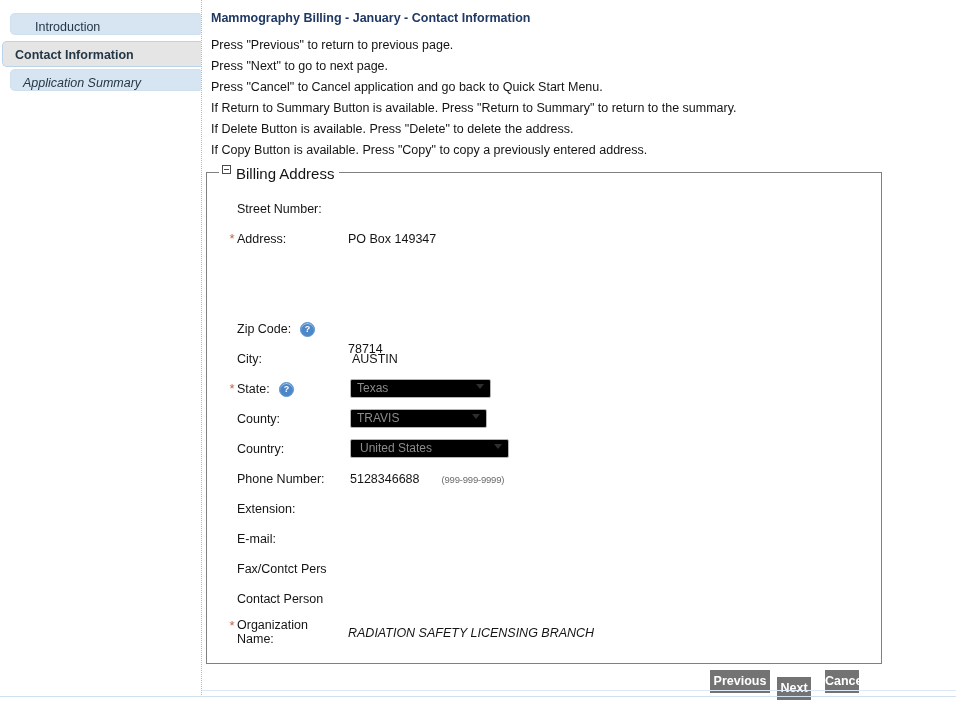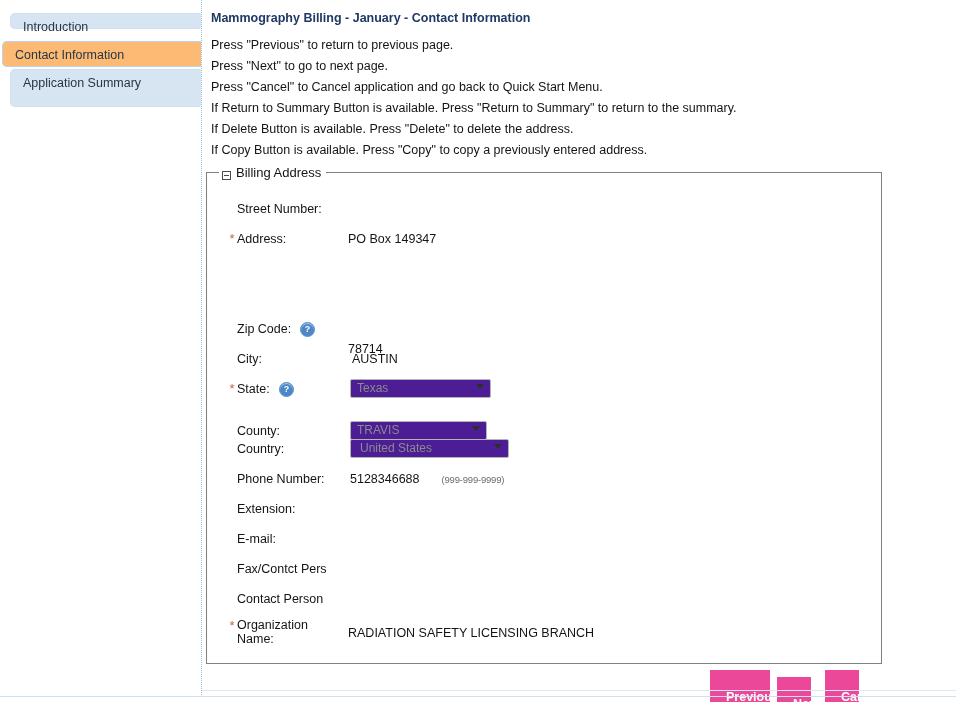--- a/index.html
+++ b/index.html
@@ -74,40 +74,42 @@
   .nav-tab.inactive {
     background: #d7e4f1;
     border: 1px solid #cfe0ef;
     border-top-left-radius: 5px;
     border-bottom-left-radius: 5px;
     border-top-right-radius: 2px;
     border-bottom-right-radius: 2px;
     border-right: none;
   }
   .nav-tab.active {
-    background: #fdba74;
+    background: #e5e5e5;
     border: 1px solid #b9d4ea;
     border-right: none;
     border-top-left-radius: 5px;
     border-bottom-left-radius: 5px;
+    font-weight: bold;
   }
   
   #tab-introduction {
-    left: 10px;  top: 13px;  width: 191px; height: 16px;
-    padding: 7px 0 0 12px;
+    left: 10px;  top: 13px;  width: 191px; height: 22px;
+    padding: 7px 0 0 24px;
   }
   
   #tab-contact-information {
     left: 2px;  top: 41px;  width: 199px; height: 26px;
     padding: 7px 0 0 12px;
   }
   
   #tab-application-summary {
-    left: 10px; top: 69px;  width: 191px; height: 38px;
+    left: 10px; top: 69px;  width: 191px; height: 22px;
     padding: 7px 0 0 12px;
+    font-style: italic;
   }
 
   
   #content {
     position: absolute;
     left: 202px;
     top: 0px;
     width: 754px;
     height: 702px;
   }
@@ -146,23 +148,23 @@
     border: 1px solid #808080;
   }
   #billing-legend {
     position: absolute;
     left: 12px;
     top: -8px;
     height: 15px;
     background: #ffffff;
     padding: 0 5px 0 3px;
     display: flex;
-    align-items: flex-end;
+    align-items: flex-start;
     gap: 5px;
-    font-size: 13px;
+    font-size: 15px;
     color: #141414;
     white-space: nowrap;
   }
   .collapse-box {
     display: inline-block;
     width: 9px;
     height: 9px;
     box-sizing: border-box;
     border: 1px solid #4a4a4a;
     position: relative;
@@ -244,21 +246,21 @@
     letter-spacing: -0.2px;
   }
 
   
   .sel {
     position: absolute;
     left: 143px;
     top: -2px;
     box-sizing: border-box;
     height: 19px;
-    background: #4c1d95;
+    background: #000000;
     border: 1px solid #b5b5b5;
     border-radius: 2px;
     color: #8b8b8b;
     font-size: 12px;
     font-family: "Liberation Sans", sans-serif;
     line-height: 17px;
     padding-left: 6px;
     white-space: nowrap;
     cursor: pointer;
   }
@@ -278,30 +280,30 @@
     left: 0px;
     top: 670px;
     width: 754px;
     height: 24px;
   }
   .btn {
     position: absolute;
     top: 0px;
     height: 23px;
     box-sizing: border-box;
-    background: #ec4899;
+    background: #737373;
     border: none;
     color: #ffffff;
     font-family: "Liberation Sans", sans-serif;
     font-size: 12.5px;
     font-weight: bold;
     line-height: 23px;
     text-align: center;
     cursor: pointer;
-    padding: 16px;
+    padding: 0;
     white-space: nowrap;
   }
   #btn-previous { left: 508px; width: 60px; }
   #btn-next     { left: 575px; width: 34px; margin-top: 7px; }
   #btn-cancel   { left: 623px; width: 34px; }
 </style>
 </head>
 <body>
 
 <div id="page">
@@ -365,21 +367,21 @@
       <div class="form-row" style="top:208px;">
         <span class="req-star">*</span>
         <span class="field-label">State:</span>
         <span class="help-icon" style="left:72px;">?</span>
         <span class="sel" style="left:143px; width:141px;">
           <span>Texas</span>
           <span class="caret"></span>
         </span>
       </div>
 
-      <div class="form-row" style="top:238px;margin-top:12px;">
+      <div class="form-row" style="top:238px;">
         <span class="field-label">County:</span>
         <span class="sel" style="left:143px; width:137px;">
           <span>TRAVIS</span>
           <span class="caret"></span>
         </span>
       </div>
 
       <div class="form-row" style="top:268px;">
         <span class="field-label">Country:</span>
         <span class="sel" style="left:143px; width:159px;padding-left:9px;">
@@ -409,21 +411,21 @@
       </div>
 
       <div class="form-row" style="top:418px;">
         <span class="field-label">Contact Person</span>
         <span class="field-value"></span>
       </div>
 
       <div class="form-row" style="top:445px; height:30px;">
         <span class="req-star">*</span>
         <span class="field-label wrap">Organization Name:</span>
-        <span class="field-value" style="left:141px; top:7px;">RADIATION SAFETY LICENSING BRANCH</span>
+        <span class="field-value" style="left:141px; top:7px;font-style:italic;">RADIATION SAFETY LICENSING BRANCH</span>
       </div>
 
     </div>
 
     <div id="actions">
       <button class="btn" id="btn-previous">Previous</button>
       <button class="btn" id="btn-next">Next</button>
       <button class="btn" id="btn-cancel">Cancel</button>
     </div>
 

